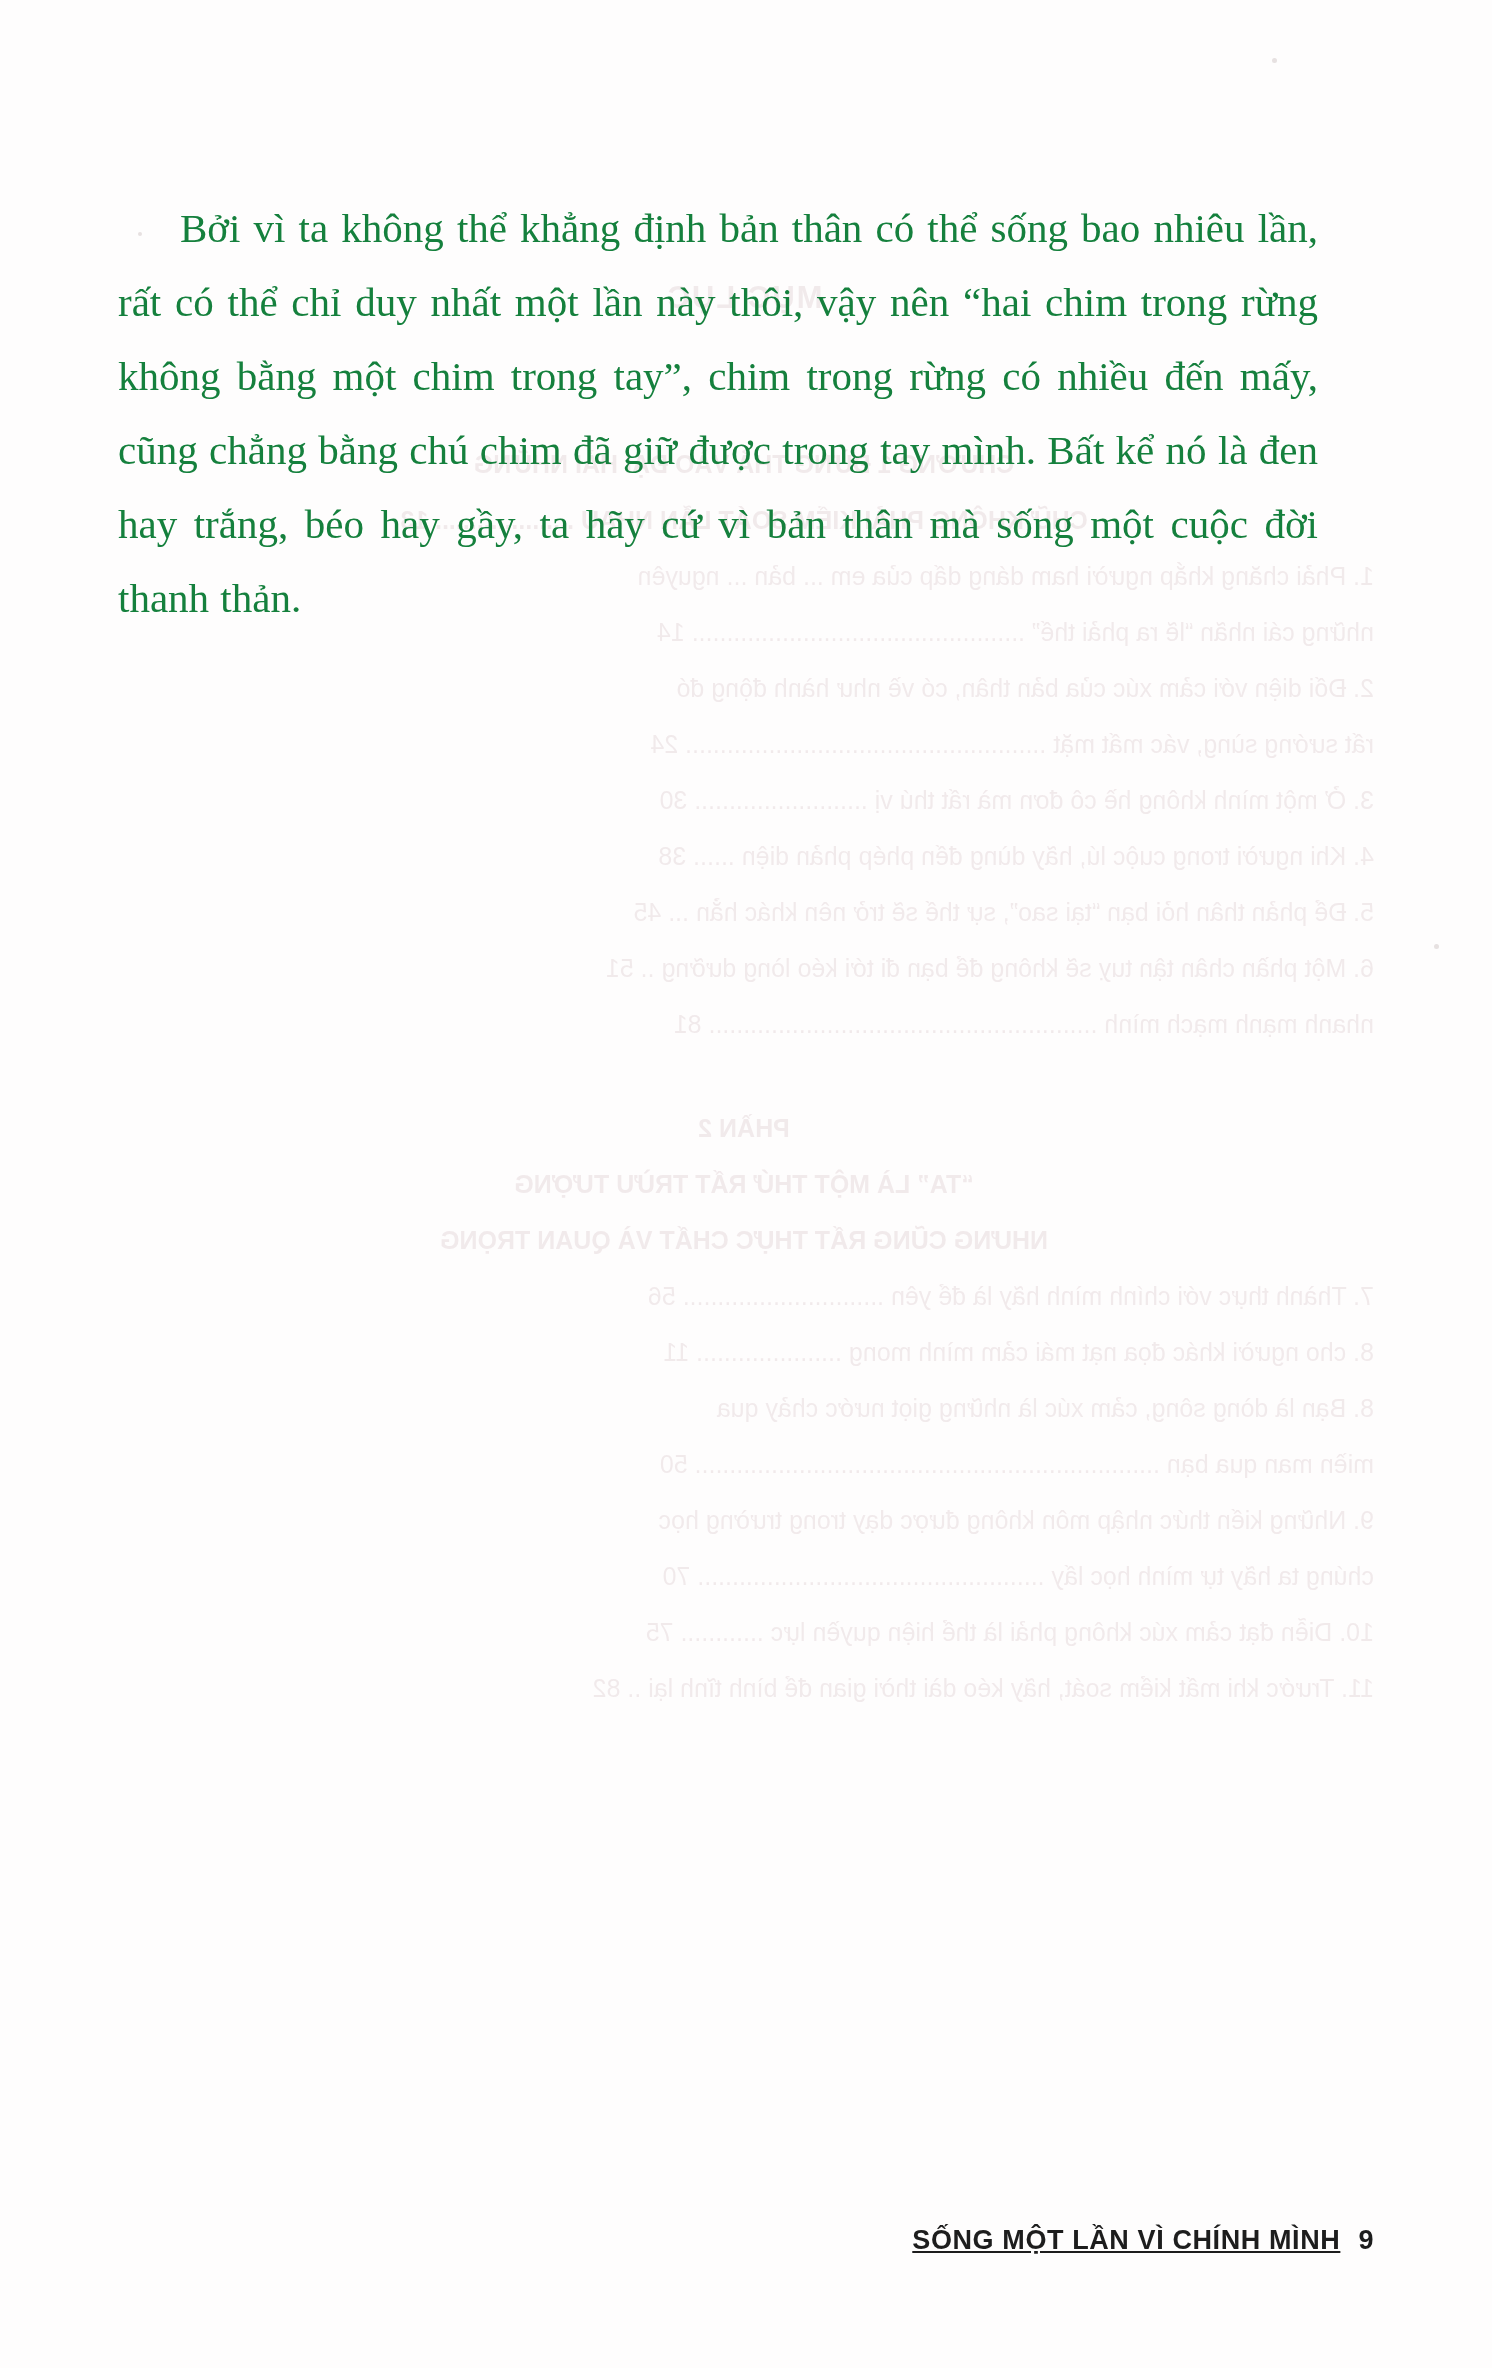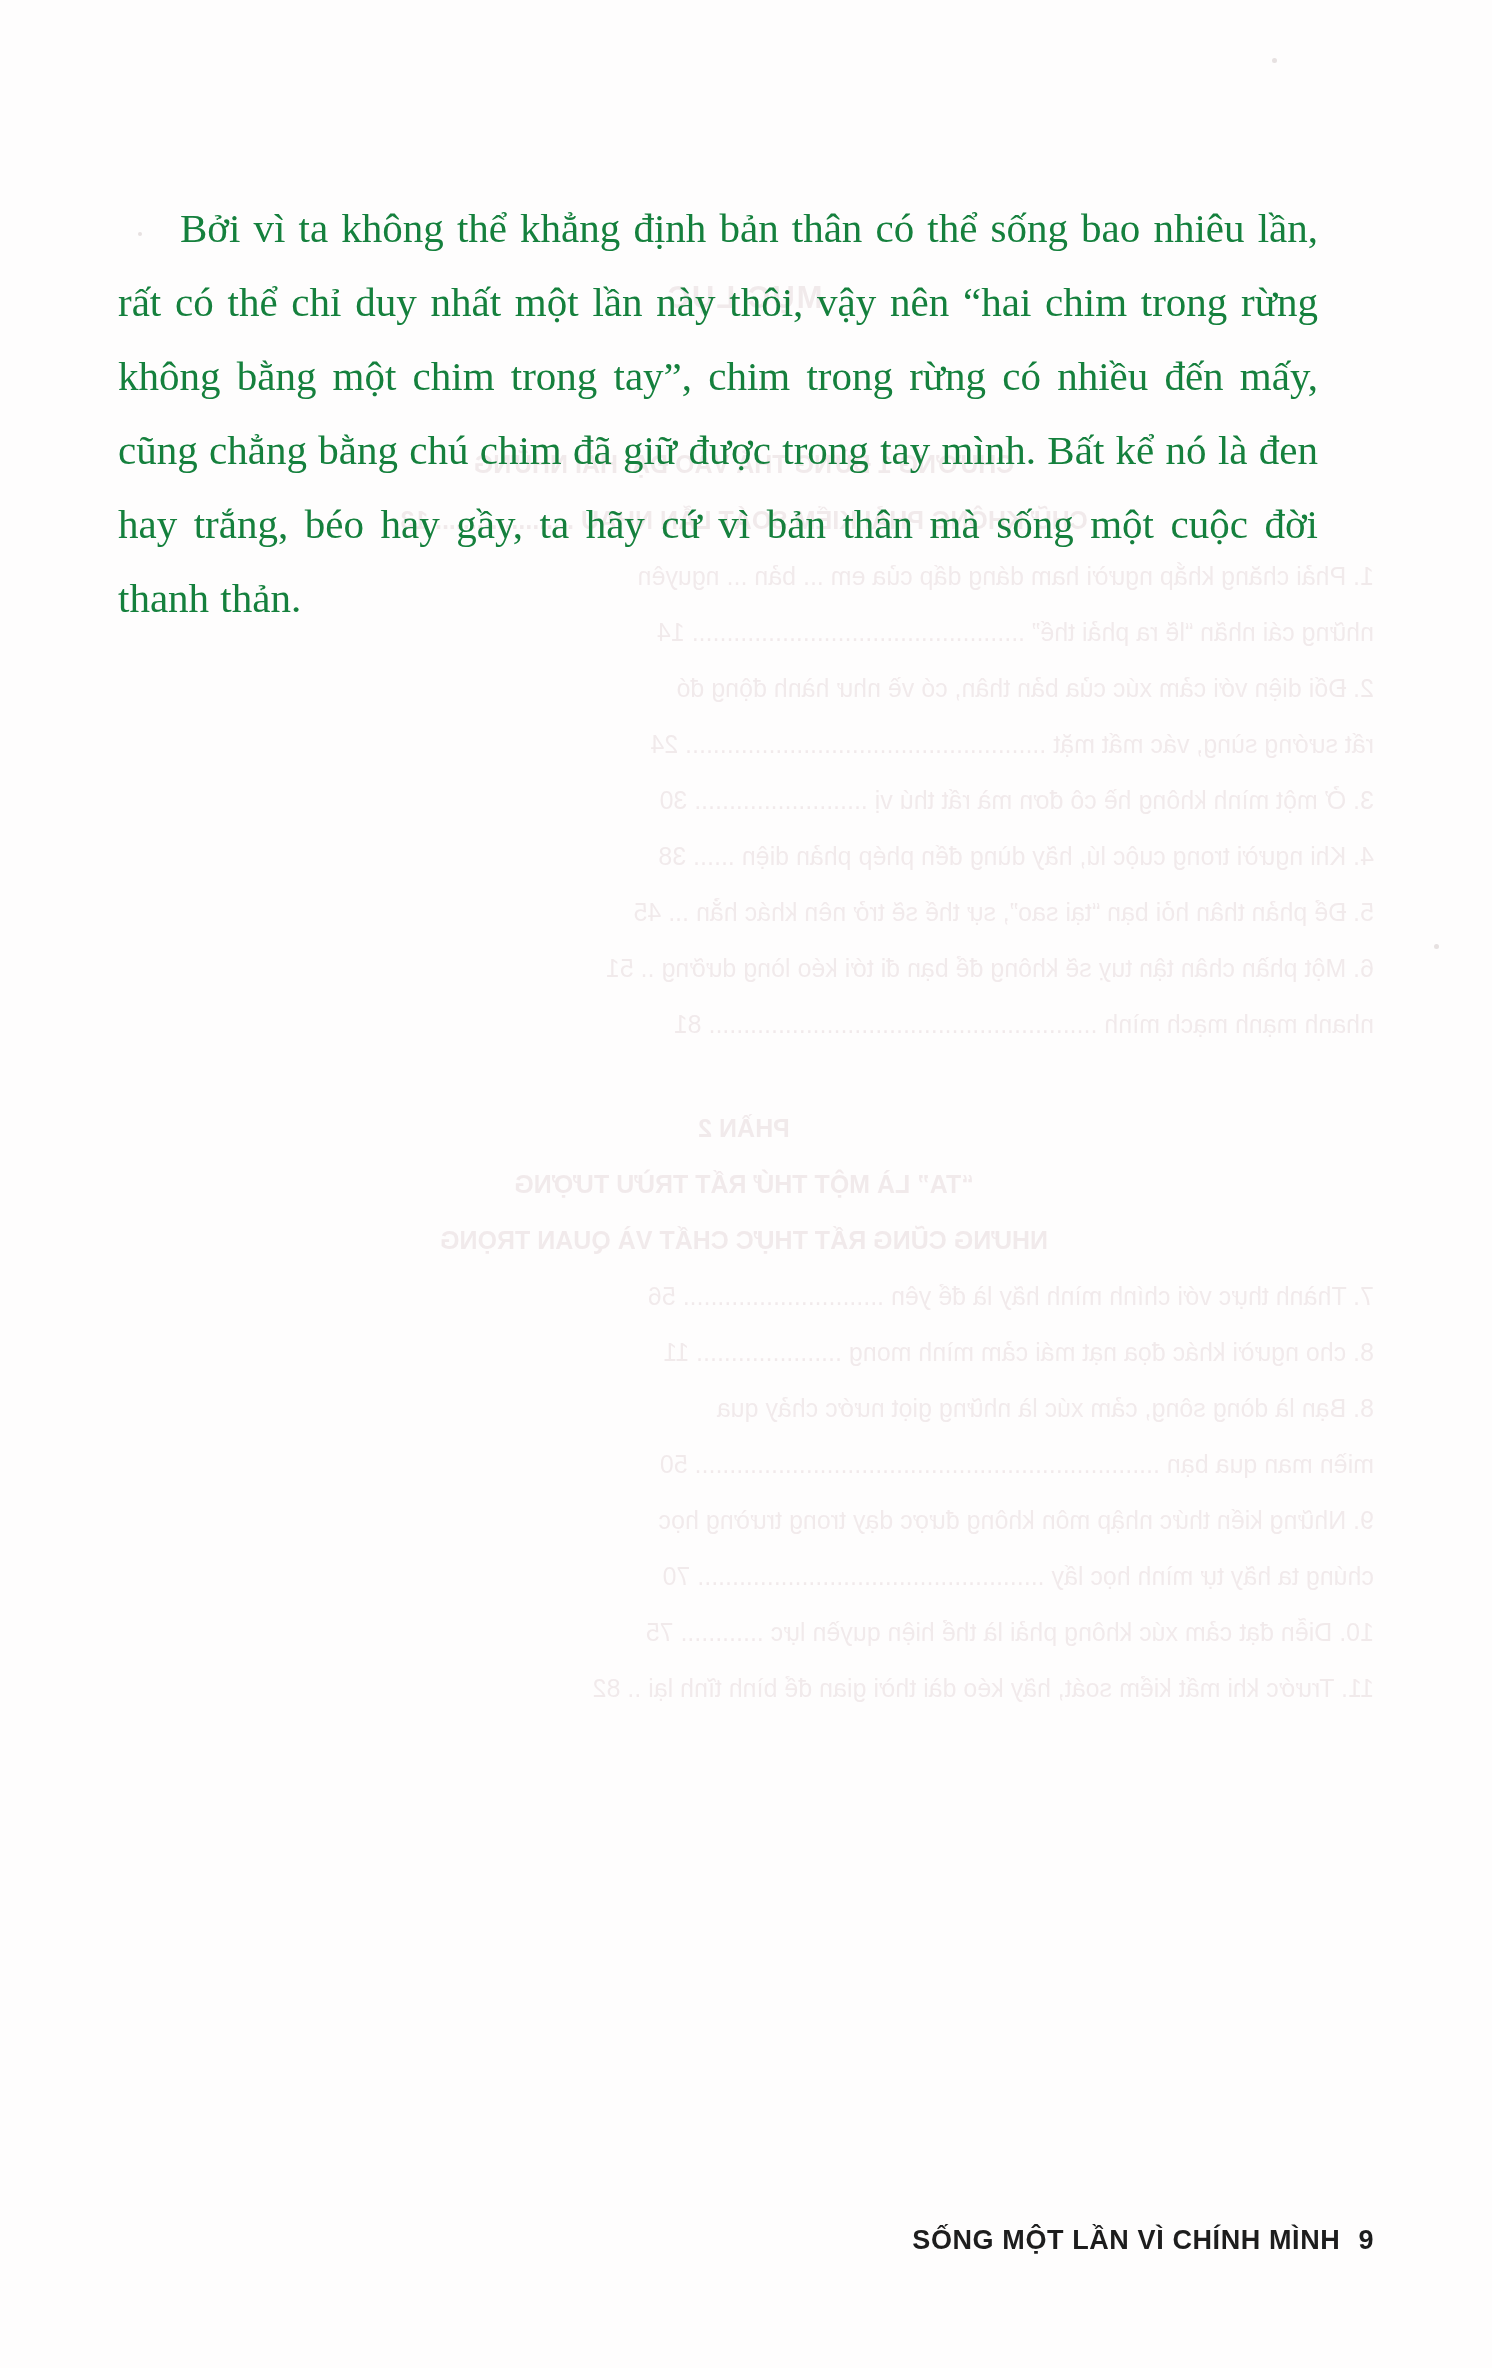--- a/index.html
+++ b/index.html
@@ -85,21 +85,21 @@
     right: 118px;
     bottom: 112px;
     font-family: "Liberation Sans", sans-serif;
     font-size: 27px;
     letter-spacing: 0.6px;
     color: #1d1d1d;
     display: flex;
     align-items: baseline;
     gap: 18px;
   }
-  .footer-title { font-weight: 600; }
+  .footer-title { font-weight: 600; text-decoration: underline; }
   .footer-page { font-weight: 600; }
 
   
   .speck {
     position: absolute;
     background: #cfc6c6;
     border-radius: 50%;
     opacity: 0.5;
   }
 </style>

